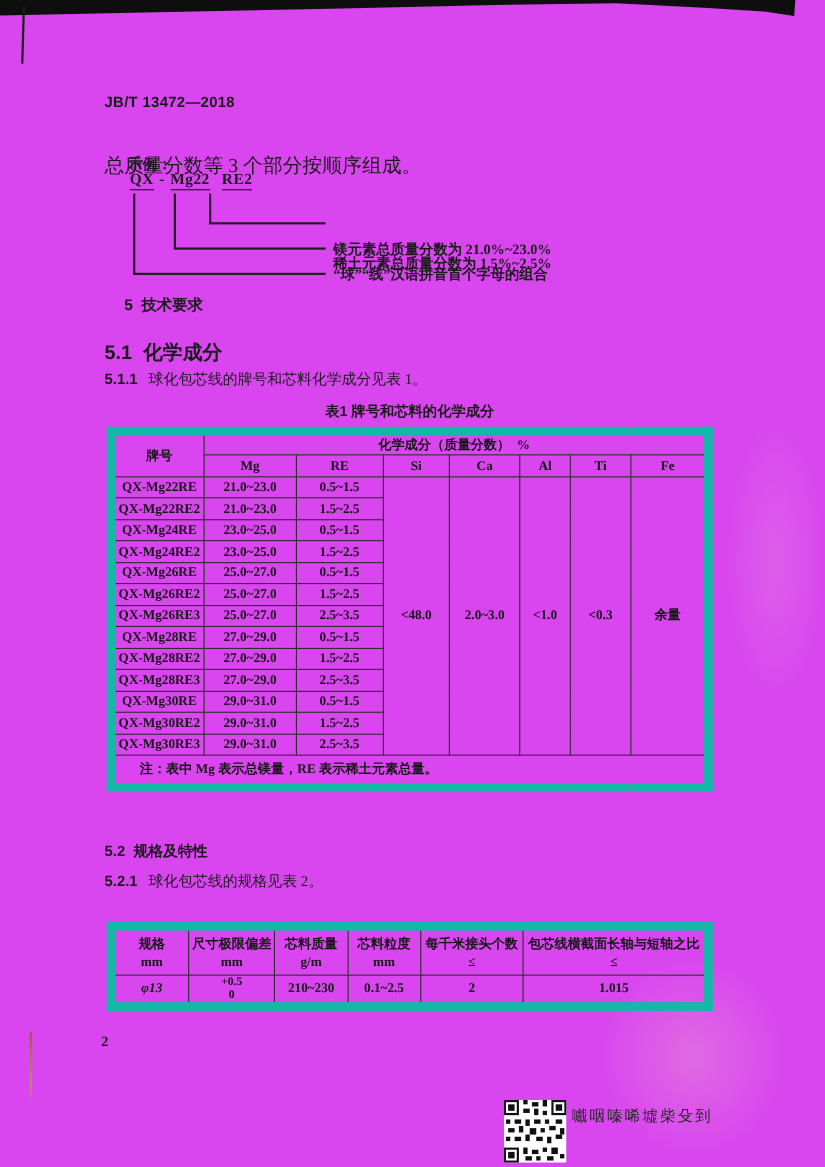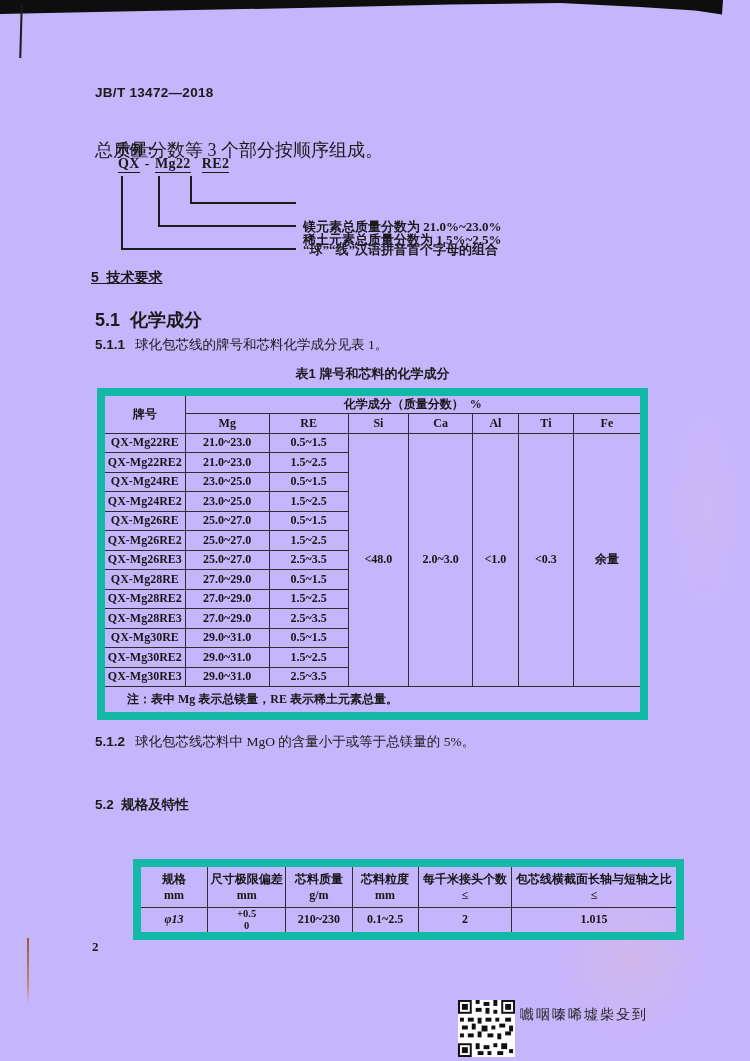--- a/index.html
+++ b/index.html
@@ -1,19 +1,19 @@
 <!DOCTYPE html>
 <html><head>
 <meta charset="utf-8">
 <style>
   * { margin:0; padding:0; box-sizing:border-box; }
   html,body { background:#e9e7e4; }
   body { width:750px; height:1061px; position:relative; overflow:hidden;
          font-family:"Liberation Serif","DejaVu Serif",serif; color:#1a1a1a; }
-  .page { position:absolute; inset:0; background:#c4b5fd; }
+  .page { position:absolute; inset:0; background:#d946ef; }
   .abs { position:absolute; }
   .sans { font-family:"Liberation Sans","DejaVu Sans",sans-serif; }
   .pre { white-space:pre-wrap; }
   .b { font-weight:bold; }
 
   
   .top-band { position:absolute; top:0; left:0; width:750px; height:16px; }
   .scratch-line { position:absolute; left:20px; top:5px; width:2px; height:53px;
                   background:#1c1c1c; transform:rotate(1.6deg); }
   .red-line { position:absolute; left:27px; top:938px; width:2px; height:66px;
@@ -27,38 +27,38 @@
   .doc-number { left:95px; top:85px; font-size:13.5px; letter-spacing:.3px; }
   .intro-line { left:95px; top:118px; font-size:18px;margin-top:20px; }
   .example-label { left:116px; top:141px; font-size:13.5px; font-weight:bold; }
   .code-line { left:118px; top:156px; font-size:14px; font-weight:bold; letter-spacing:.4px; }
   .code-line .u { border-bottom:1.5px solid #1a1a1a; padding-bottom:1px; }
   .code-line .sep { margin:0 5px; }
   .code-line .gap { margin-left:11px; }
   .cline { position:absolute; background:#1d1d1d; }
   .callout { position:absolute; left:303px; font-size:13px; font-weight:bold; }
 
-  .h-main { left:91px; top:269px; font-size:14px; font-weight:bold;text-decoration:underline; }
+  .h-main { left:113px; top:269px; font-size:14px; font-weight:bold; }
   .h-sub1 { left:95px; top:308px; font-size:18px; font-weight:bold; }
   .clause { font-size:13.5px; }
   .clause .clause-num { font-weight:bold; font-family:"Liberation Sans","DejaVu Sans",sans-serif; margin-right:10px; }
   .p511 { left:95px; top:336px; }
   .p512 { left:95px; top:733px; }
-  .h-sub2 { left:95px; top:765px; font-size:13.5px; font-weight:bold;margin-top:31px; }
+  .h-sub2 { left:95px; top:765px; font-size:13.5px; font-weight:bold; }
   .p521 { left:95px; top:792px; }
   .tbl-caption { left:97px; width:551px; text-align:center; font-size:13px; font-weight:bold; }
   .cap1 { top:365px; }
   .cap2 { top:817px; }
   .page-number { left:92px; top:939px; font-size:13px; font-weight:bold; }
 
   
   table { border-collapse:collapse; table-layout:fixed; width:551px;
           font-size:12px; font-family:"Liberation Serif","DejaVu Serif",serif; }
   .t1 { left:97px; top:388px; }
-  .t2 { left:97px; top:859px;margin-left:36px; }
+  .t2 { left:97px; top:838px; }
   td, th { border:1px solid #2e2e2e; text-align:center; vertical-align:middle;
            padding:0 2px; font-weight:bold; color:#161616; overflow:hidden; }
   table { border:8px solid #14b8a6; }
   .t1h1 { height:21px; }
   .t1h2 { height:25px; }
   .t1 tbody tr { height:19.5px; }
   .t1 .note-row { height:29px; }
   .t1 .note-row td { text-align:left; padding-left:22px; font-size:12px; }
   .t2 .hrow { height:44px; }
   .t2 tbody tr { height:24.5px; }
@@ -206,24 +206,24 @@
           <td>QX-Mg30RE3</td>
           <td>29.0~31.0</td>
           <td>2.5~3.5</td>
         </tr>
       <tr class="note-row">
         <td colspan="8">注：表中 Mg 表示总镁量，RE 表示稀土元素总量。</td>
       </tr>
     </tbody>
   </table>
 
-  <div class="abs clause p512">
-    <span class="clause-num">5.1.2</span><span>球化包芯线芯料中 MgO 的含量小于或等于总镁量的 5%。</span>
+  <div class="abs h-sub2 sans pre">5.2  规格及特性</div>
+  <div class="abs clause p521">
+    <span class="clause-num">5.2.1</span><span>球化包芯线的规格见表 2。</span>
   </div>
-  <div class="abs h-sub2 sans pre">5.2  规格及特性</div>
 
   <table class="abs t2">
     <colgroup>
       <col style="width:13%">
         <col style="width:14.4%">
         <col style="width:12.2%">
       <col style="width:12.2%">
         <col style="width:17.2%">
         <col style="width:31%">
     </colgroup>

